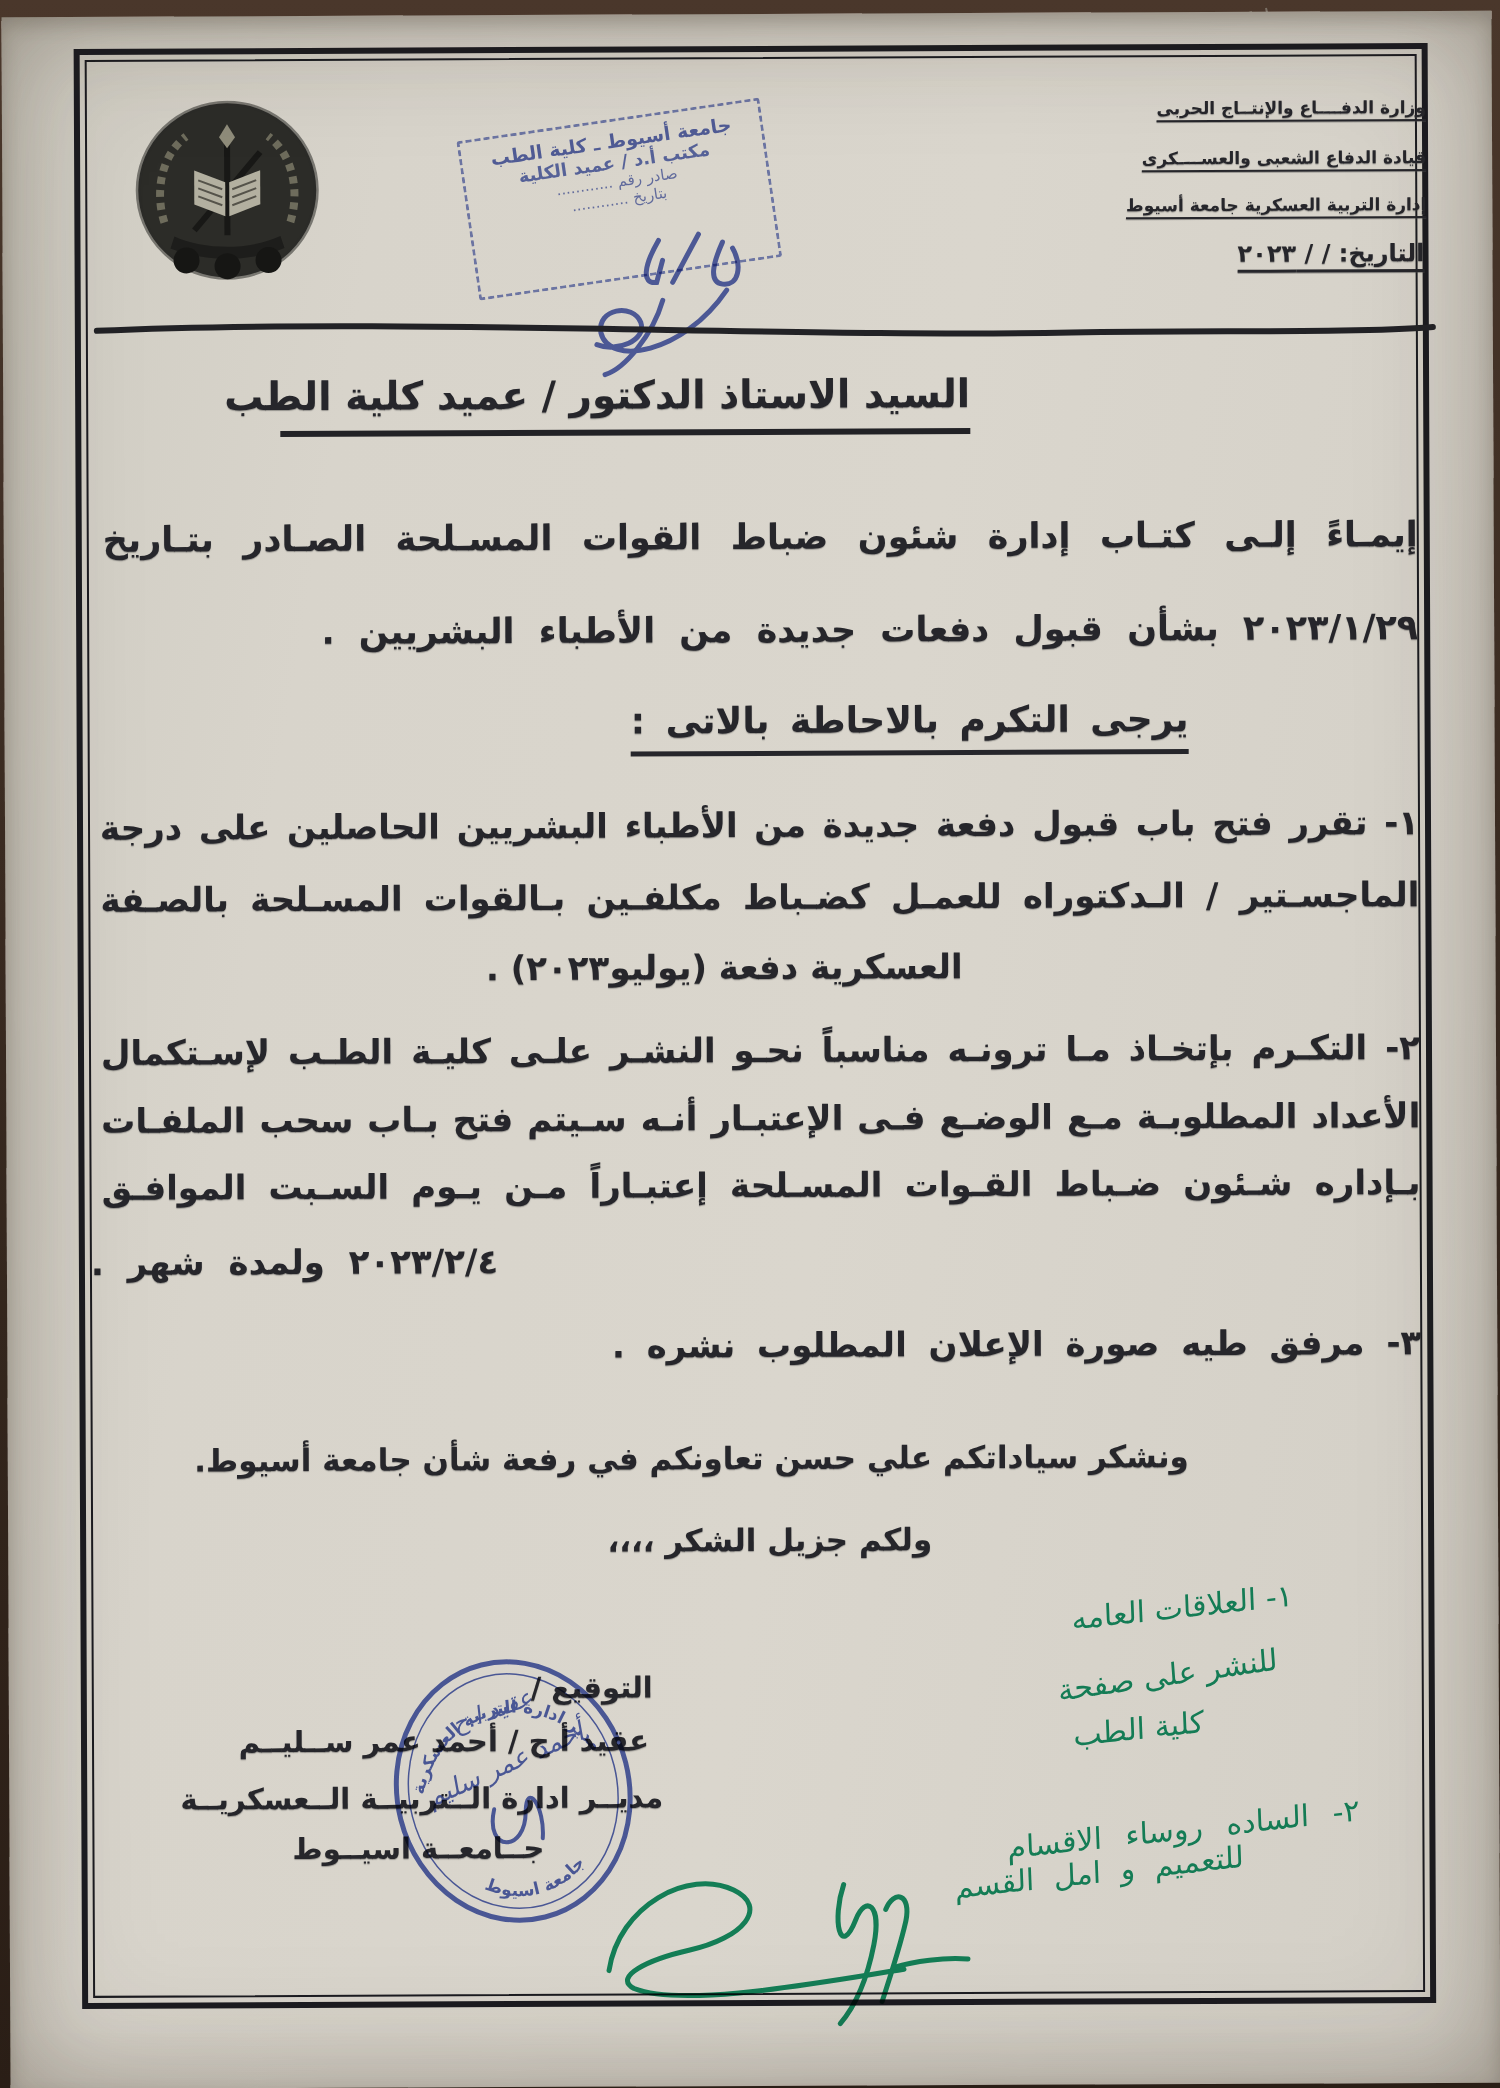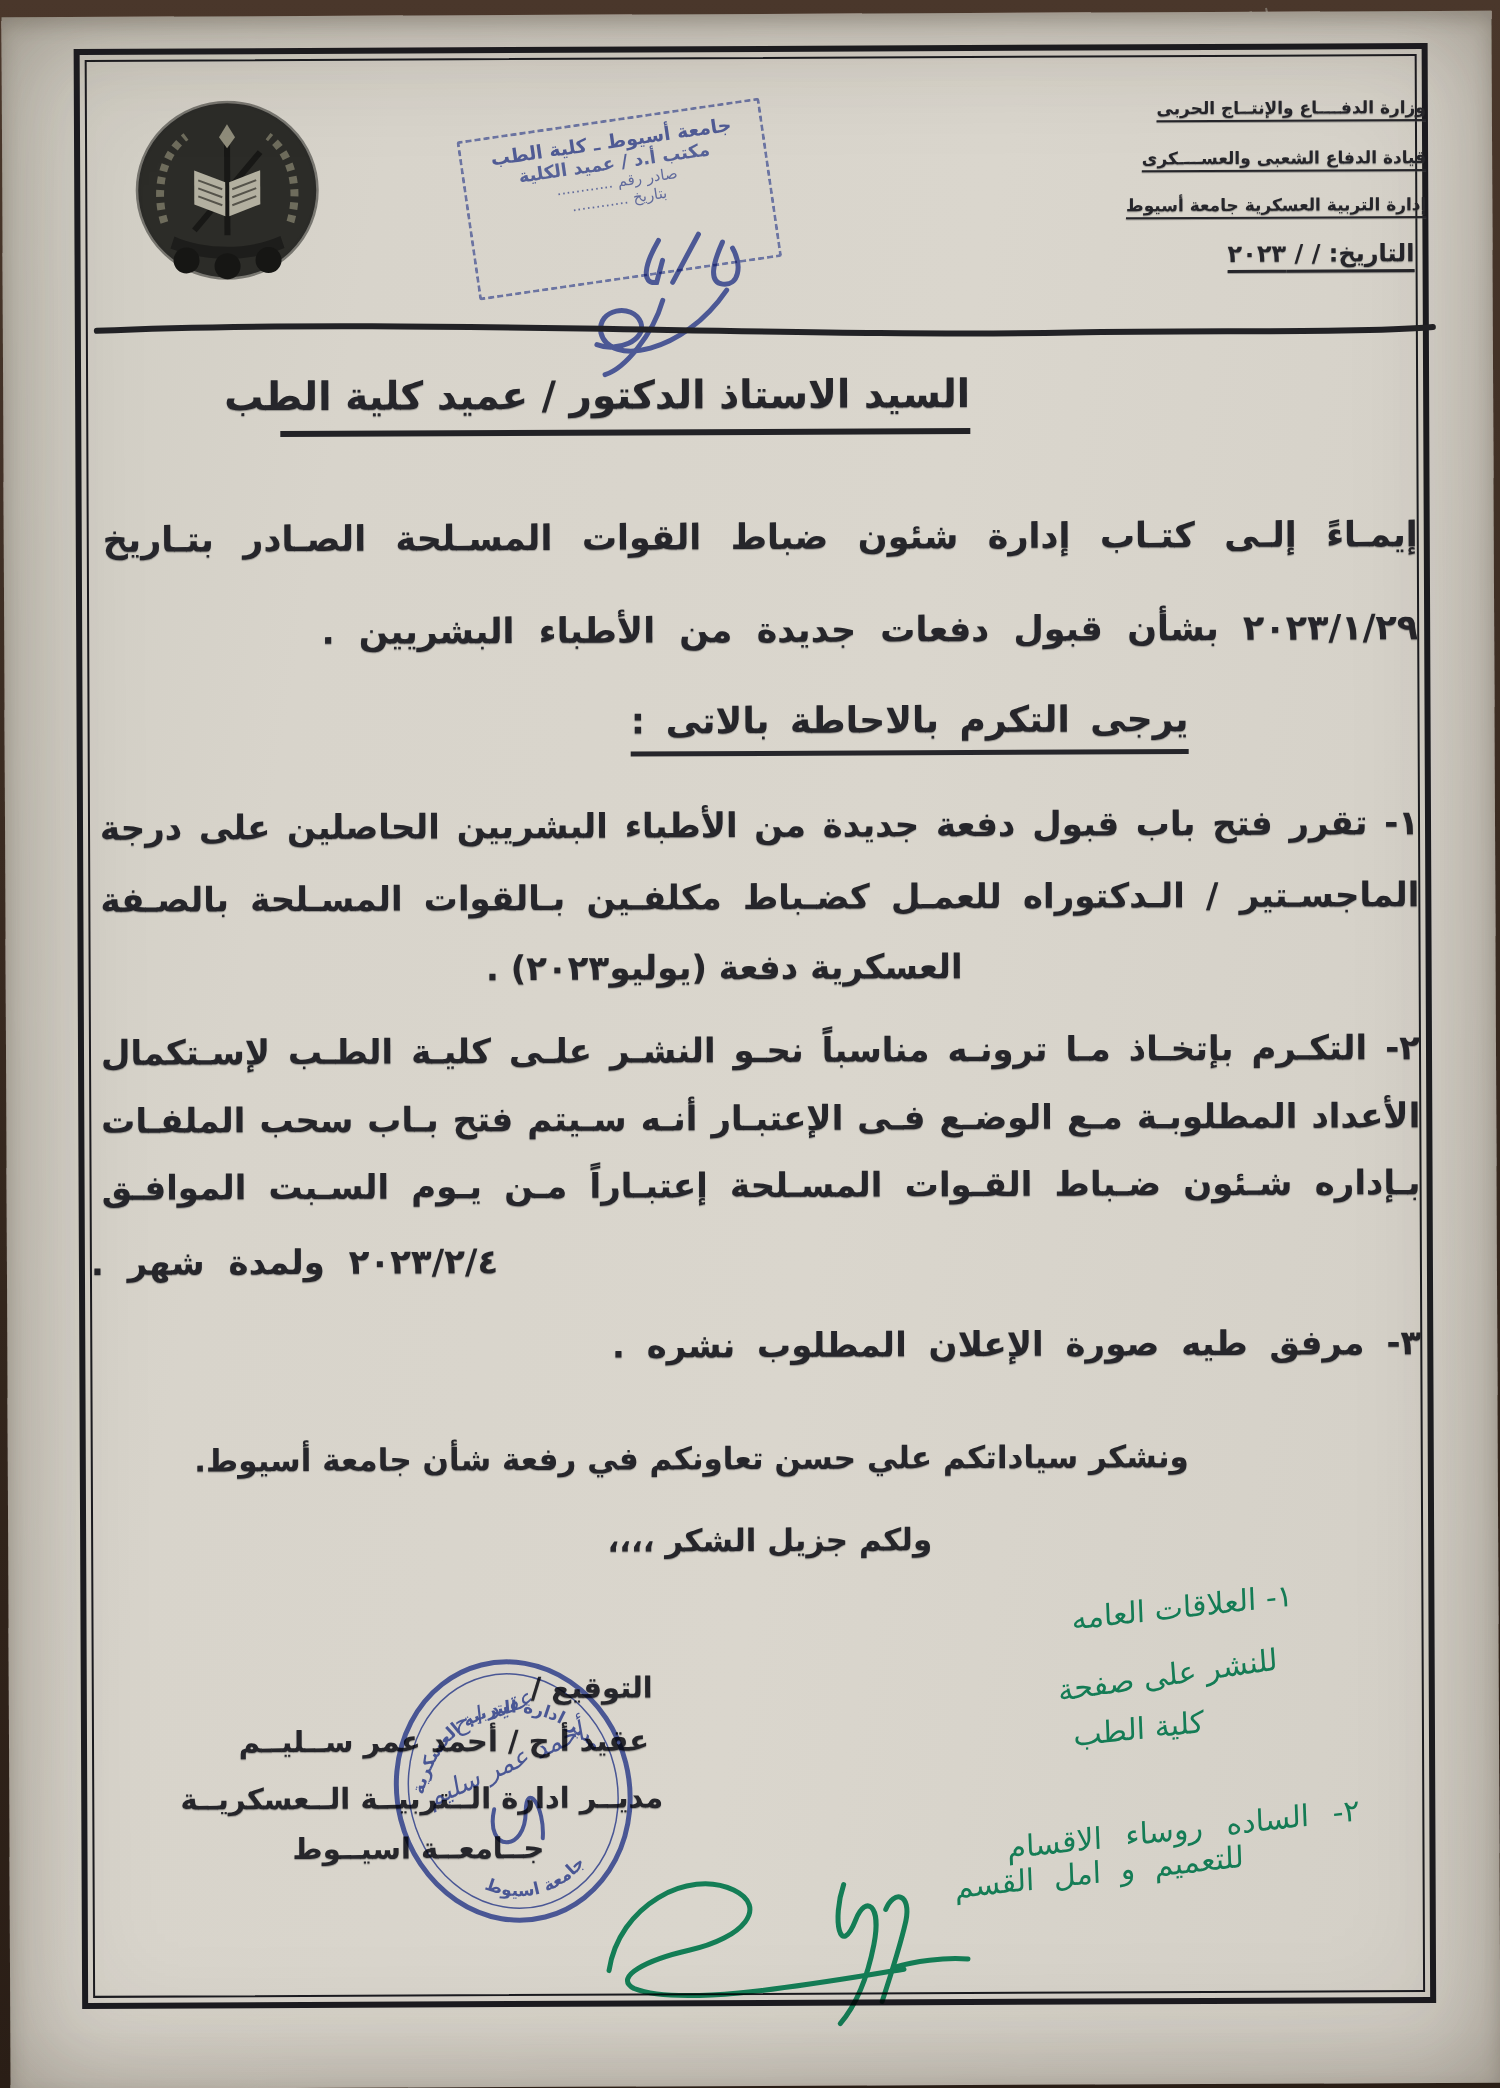--- a/index.html
+++ b/index.html
@@ -18,21 +18,21 @@
   }
   #frame{position:absolute;left:72px;top:32px;right:64px;bottom:80px;border:6px solid #1b1b20;}
   #frame .inner{position:absolute;inset:5px;border:2px solid #1b1b20;}
   
   .ar{direction:rtl;color:#26262b;}
   .print{font-weight:bold;text-shadow:0 1px 1px rgba(70,70,70,.45);}
   .nowrap{white-space:nowrap;}
   .spread{text-align:justify;text-align-last:justify;}
   
   .hline{font-size:17px;right:66px;text-decoration:underline;text-underline-offset:6px;text-decoration-thickness:2px;white-space:nowrap;text-align:right;}
-  .hdate{font-size:24px;right:78px;text-decoration:underline;text-underline-offset:8px;text-decoration-thickness:3px;white-space:nowrap;}
+  .hdate{font-size:24px;right:68px;text-decoration:underline;text-underline-offset:8px;text-decoration-thickness:3px;white-space:nowrap;}
   
   #title{left:277px;top:358px;width:690px;font-size:39px;text-align:center;
          padding-bottom:12px;border-bottom:6px solid #222226;}
   
   .b36{font-size:35px;}
   .b34{font-size:34px;}
   #heading{top:686px;right:306px;font-size:36px;word-spacing:8px;
            padding-bottom:10px;border-bottom:5px solid #26262b;}
   
   .sig{font-size:29px;}

